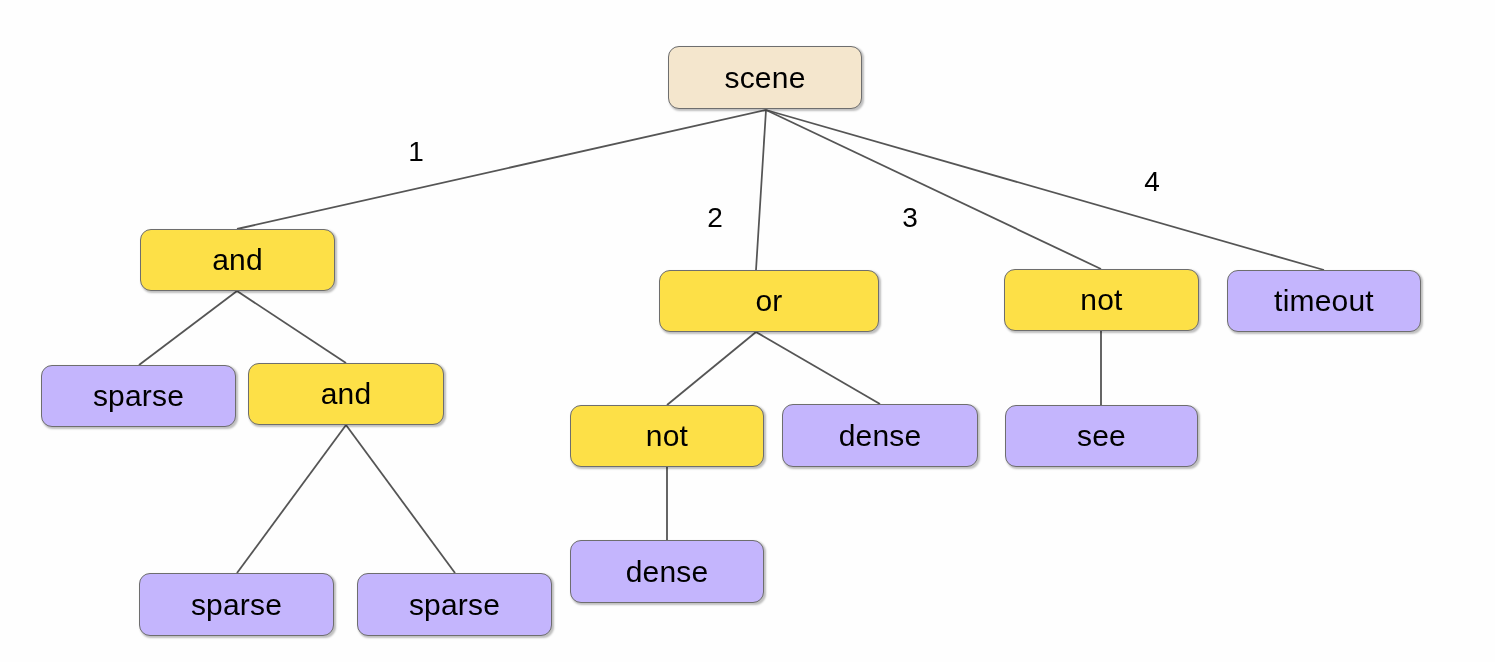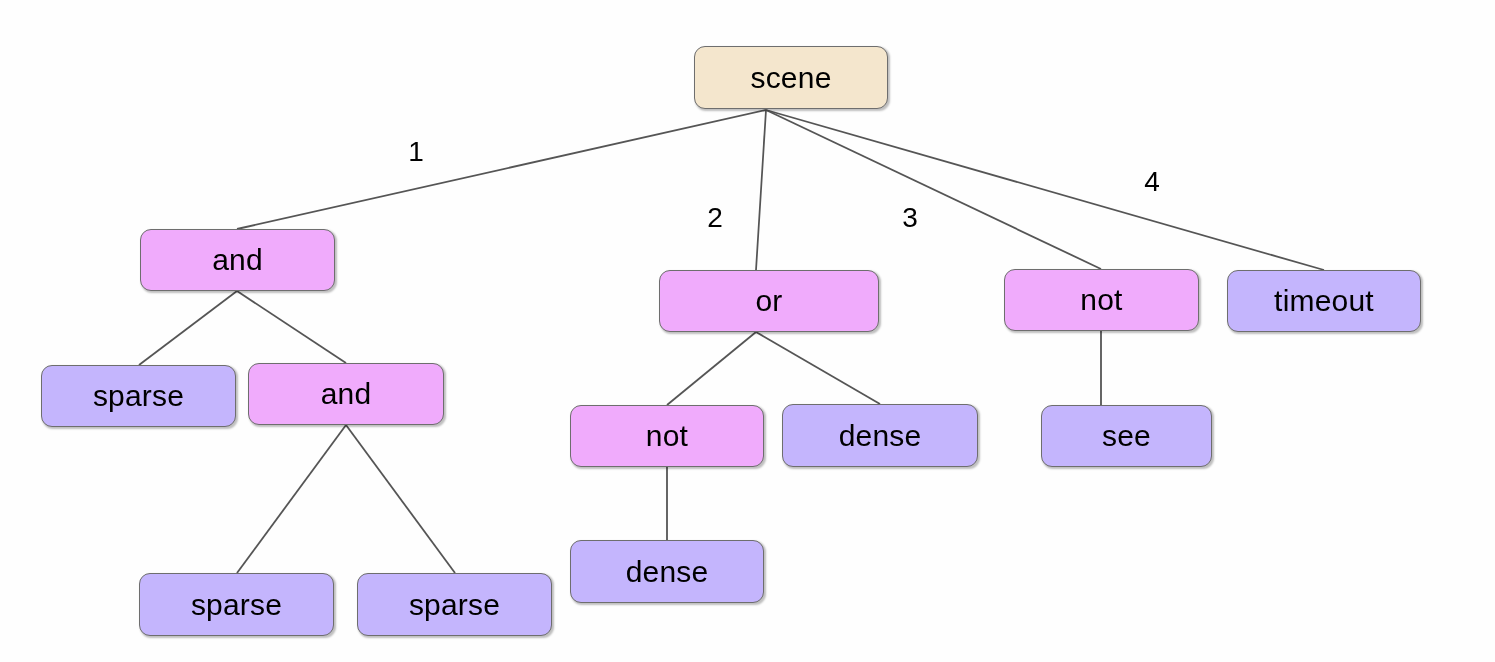--- a/index.html
+++ b/index.html
@@ -32,21 +32,21 @@
     display: flex;
     align-items: center;
     justify-content: center;
     color: #000000;
     font-size: 30px;
     line-height: 1;
     letter-spacing: 0.2px;
     box-shadow: 1.5px 1.5px 2px rgba(0,0,0,0.25);
     white-space: nowrap;
   }
-  .node.op    { background: #f0abfc; }
+  .node.op    { background: #fde047; }
   .node.leaf  { background: #c4b5fd; }
   .node.root  { background: #f4e6cd; }
   .edge-label {
     position: absolute;
     font-size: 28px;
     color: #000000;
     line-height: 1;
     transform: translate(-50%, -50%);
     white-space: nowrap;
   }
@@ -63,21 +63,21 @@
       <line x1="237" y1="291" x2="139" y2="365" stroke="#555555" stroke-width="1.8"></line>
       <line x1="237" y1="291" x2="346" y2="363" stroke="#555555" stroke-width="1.8"></line>
       <line x1="346" y1="425" x2="237" y2="573" stroke="#555555" stroke-width="1.8"></line>
       <line x1="346" y1="425" x2="455" y2="573" stroke="#555555" stroke-width="1.8"></line>
       <line x1="756" y1="332" x2="667" y2="405" stroke="#555555" stroke-width="1.8"></line>
       <line x1="756" y1="332" x2="880" y2="404" stroke="#555555" stroke-width="1.8"></line>
       <line x1="667" y1="467" x2="667" y2="540" stroke="#555555" stroke-width="1.8"></line>
       <line x1="1101" y1="331" x2="1101" y2="405" stroke="#555555" stroke-width="1.8"></line>
     </svg>
   <div id="node-layer">
-      <div class="node root" style="left: 668px; top: 46px; width: 194px; height: 63px; margin-left: 26px;">
+      <div class="node root" style="left: 668px; top: 46px; width: 194px; height: 63px;">
         <span>scene</span>
       </div>
       <div class="node op" style="left: 140px; top: 229px; width: 195px; height: 62px;">
         <span>and</span>
       </div>
       <div class="node op" style="left: 659px; top: 270px; width: 220px; height: 62px;">
         <span>or</span>
       </div>
       <div class="node op" style="left: 1004px; top: 269px; width: 195px; height: 62px;">
         <span>not</span>
@@ -90,21 +90,21 @@
       </div>
       <div class="node op" style="left: 248px; top: 363px; width: 196px; height: 62px;">
         <span>and</span>
       </div>
       <div class="node op" style="left: 570px; top: 405px; width: 194px; height: 62px;">
         <span>not</span>
       </div>
       <div class="node leaf" style="left: 782px; top: 404px; width: 196px; height: 63px;">
         <span>dense</span>
       </div>
-      <div class="node leaf" style="left: 1005px; top: 405px; width: 171px; height: 62px; margin-left: 36px;">
+      <div class="node leaf" style="left: 1005px; top: 405px; width: 193px; height: 62px;">
         <span>see</span>
       </div>
       <div class="node leaf" style="left: 570px; top: 540px; width: 194px; height: 63px;">
         <span>dense</span>
       </div>
       <div class="node leaf" style="left: 139px; top: 573px; width: 195px; height: 63px;">
         <span>sparse</span>
       </div>
       <div class="node leaf" style="left: 357px; top: 573px; width: 195px; height: 63px;">
         <span>sparse</span>

